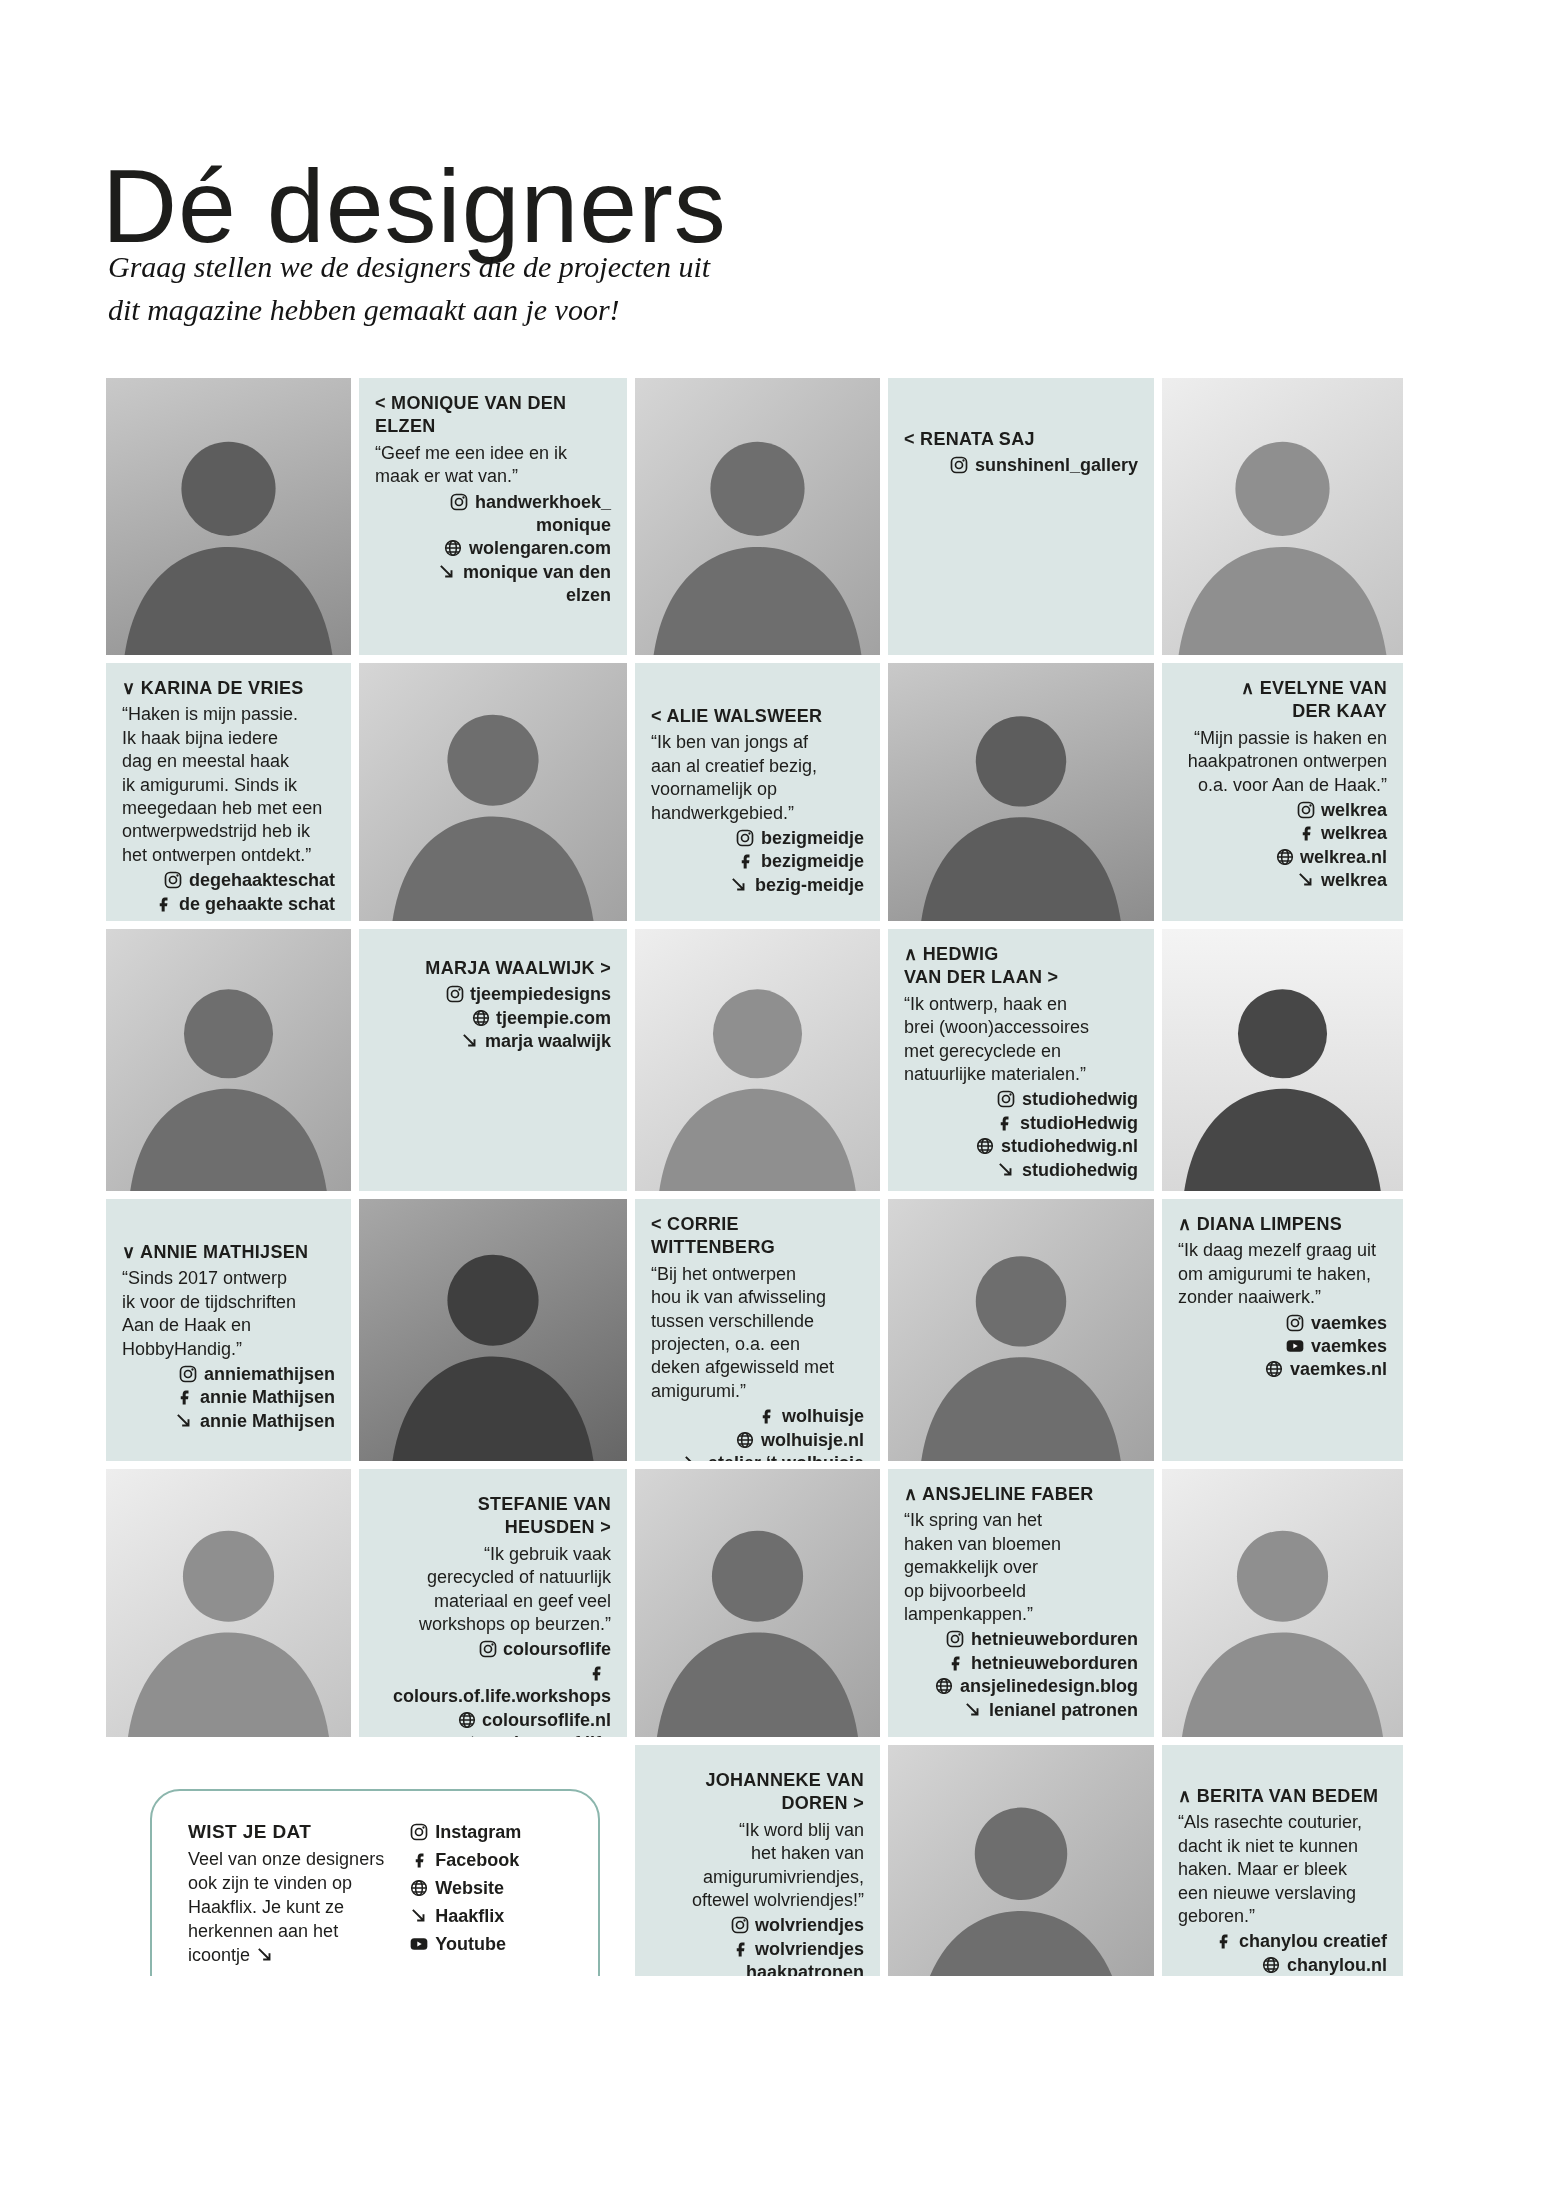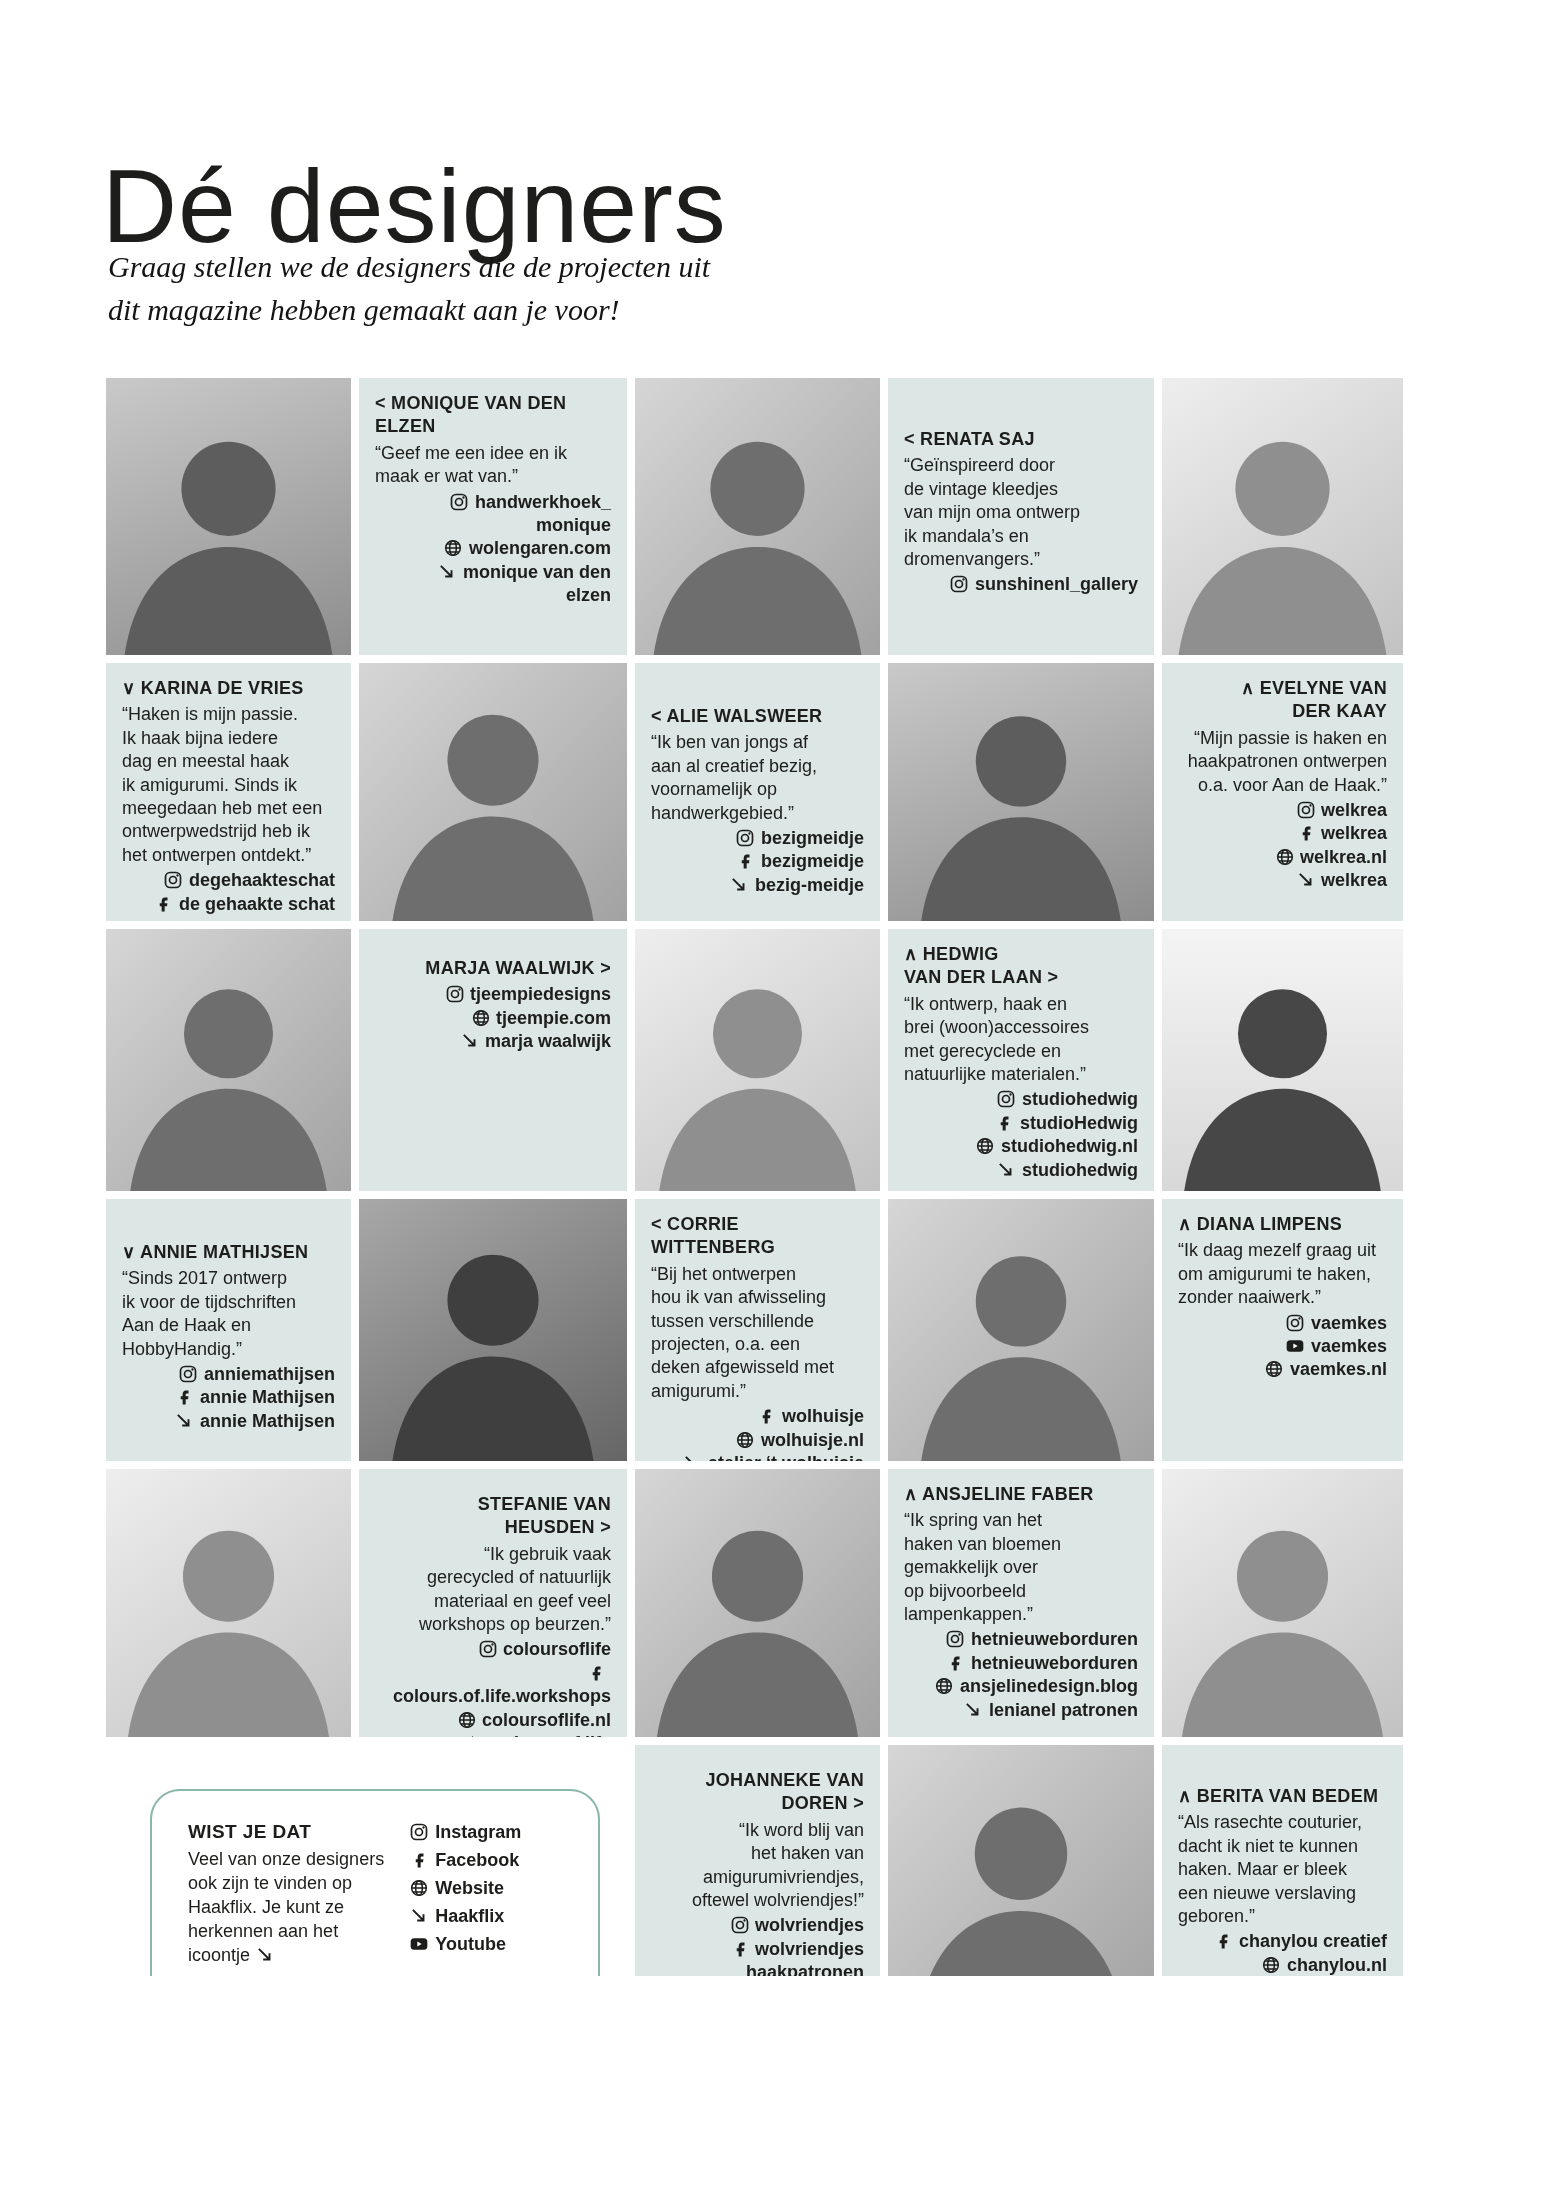--- a/index.html
+++ b/index.html
@@ -113,25 +113,20 @@
 
     <div class="photo t1" style="grid-column:3;grid-row:1">
       <svg>
           <use href="#i-person"></use>
         </svg>
     </div>
 
     <div class="card" style="grid-column:4;grid-row:1">
       <div style="height:36px"></div>
       <div class="card-title">&lt; RENATA SAJ</div>
-      <div class="card-quote">“Geïnspireerd door
-de vintage kleedjes
-van mijn oma ontwerp
-ik mandala’s en
-dromenvangers.”</div>
       <div class="social"><span class="ic"><svg viewBox="0 0 24 24" width="20" height="20">
               <use href="#i-ig"></use>
             </svg></span><span class="handle">sunshinenl_gallery</span></div>
     </div>
 
     <div class="photo t3" style="grid-column:5;grid-row:1">
       <svg>
           <use href="#i-person"></use>
         </svg>
     </div>

